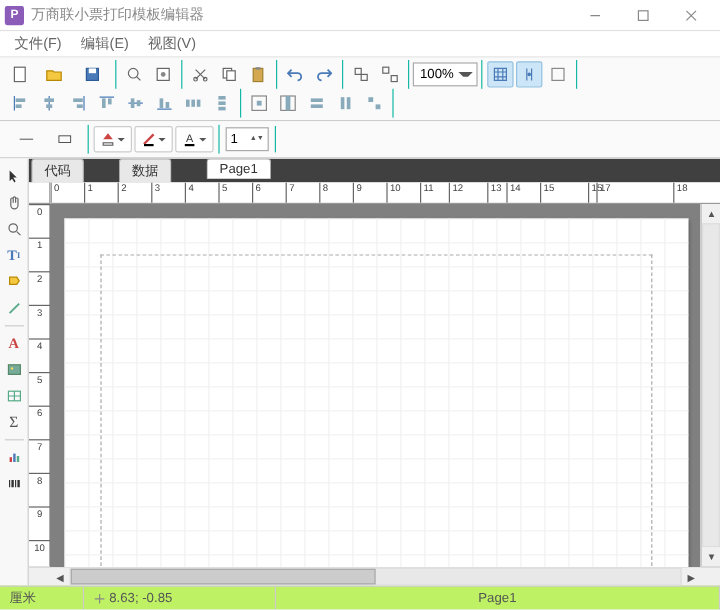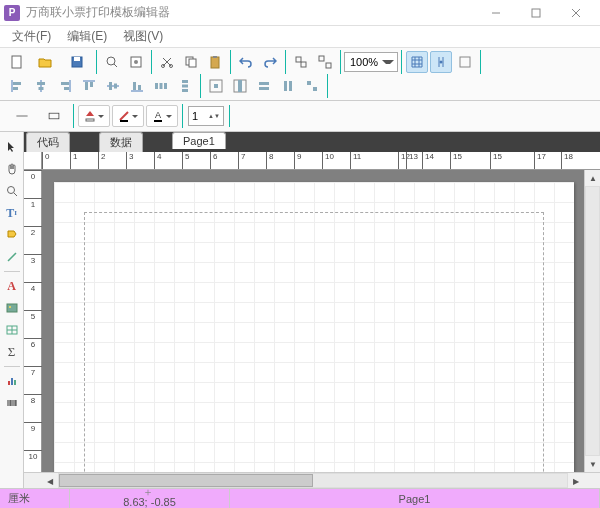--- a/index.html
+++ b/index.html
@@ -41,24 +41,24 @@
 .canvas { flex: 1; background: #808080; position: relative; overflow: auto; }
 .page { position: absolute; top: 12px; left: 12px; width: 520px; height: 380px; background: #fff; box-shadow: 1px 1px 3px rgba(0,0,0,0.3); }
 .grid { position: absolute; inset: 0; background-image: linear-gradient(#eee 1px, transparent 1px), linear-gradient(90deg, #eee 1px, transparent 1px); background-size: 20px 20px; }
 .dashed { position: absolute; top: 30px; left: 30px; right: 30px; bottom: 30px; border: 1px dashed #aaa; }
 .vscroll { width: 16px; background: #f0f0f0; border-left: 1px solid #ccc; display: flex; flex-direction: column; }
 .vscroll .arr, .hscroll .arr { width: 16px; height: 16px; display: flex; align-items: center; justify-content: center; background: #f0f0f0; font-size: 8px; color: #555; }
 .vscroll .track { flex: 1; background: #e8e8e8; border: 1px solid #ddd; }
 .hscroll { height: 16px; background: #f0f0f0; border-top: 1px solid #ccc; display: flex; }
 .hscroll .track { flex: 1; background: #e8e8e8; border: 1px solid #ddd; position: relative; }
 .hscroll .thumb { position: absolute; left: 0; top: 0; bottom: 0; width: 50%; background: #ccc; border: 1px solid #aaa; }
-.statusbar { height: 20px; background: #f0abfc; border-top: 1px solid #ccc; display: flex; align-items: center; font-size: 11px; color: #555; }
+.statusbar { height: 20px; background: #bef264; border-top: 1px solid #ccc; display: flex; align-items: center; font-size: 11px; color: #555; }
 .statusbar .cell { padding: 0 8px; border-right: 1px solid #ccc; height: 100%; display: flex; align-items: center; }
 .statusbar .cell:first-child { width: 70px; }
-.statusbar .cell:nth-child(2) { width: 160px; flex-direction: column; }
+.statusbar .cell:nth-child(2) { width: 160px; }
 </style>
 </head>
 <body>
 
 <div class="titlebar">
   <div class="icon">P</div>
   <div class="title">万商联小票打印模板编辑器</div>
   <div class="winbtn">
       <svg viewBox="0 0 10 10">
         <line x1="1" y1="5" x2="9" y2="5" stroke="currentColor"></line>
@@ -400,26 +400,26 @@
             <div class="tick" style="left: 56px;">2</div>
             <div class="tick" style="left: 84px;">3</div>
             <div class="tick" style="left: 112px;">4</div>
             <div class="tick" style="left: 140px;">5</div>
             <div class="tick" style="left: 168px;">6</div>
             <div class="tick" style="left: 196px;">7</div>
             <div class="tick" style="left: 224px;">8</div>
             <div class="tick" style="left: 252px;">9</div>
             <div class="tick" style="left: 280px;">10</div>
             <div class="tick" style="left: 308px;">11</div>
-            <div class="tick" style="left: 356px;">12</div>
+            <div class="tick" style="left: 332px;">12</div>
             <div class="tick" style="left: 364px;">13</div>
             <div class="tick" style="left: 380px;">14</div>
             <div class="tick" style="left: 408px;">15</div>
             <div class="tick" style="left: 448px;">15</div>
-            <div class="tick" style="left: 492px;">17</div>
+            <div class="tick" style="left: 455px;">17</div>
             <div class="tick" style="left: 519px;">18</div>
             <div class="tick" style="left: 532px; margin-top: 36px;">19</div>
           </div>
       </div>
     </div>
 
     <div class="canvasrow">
       <div class="vruler" id="vruler">
           <div class="tick" style="top: 0px;">0</div>
           <div class="tick" style="top: 28px;">1</div>

